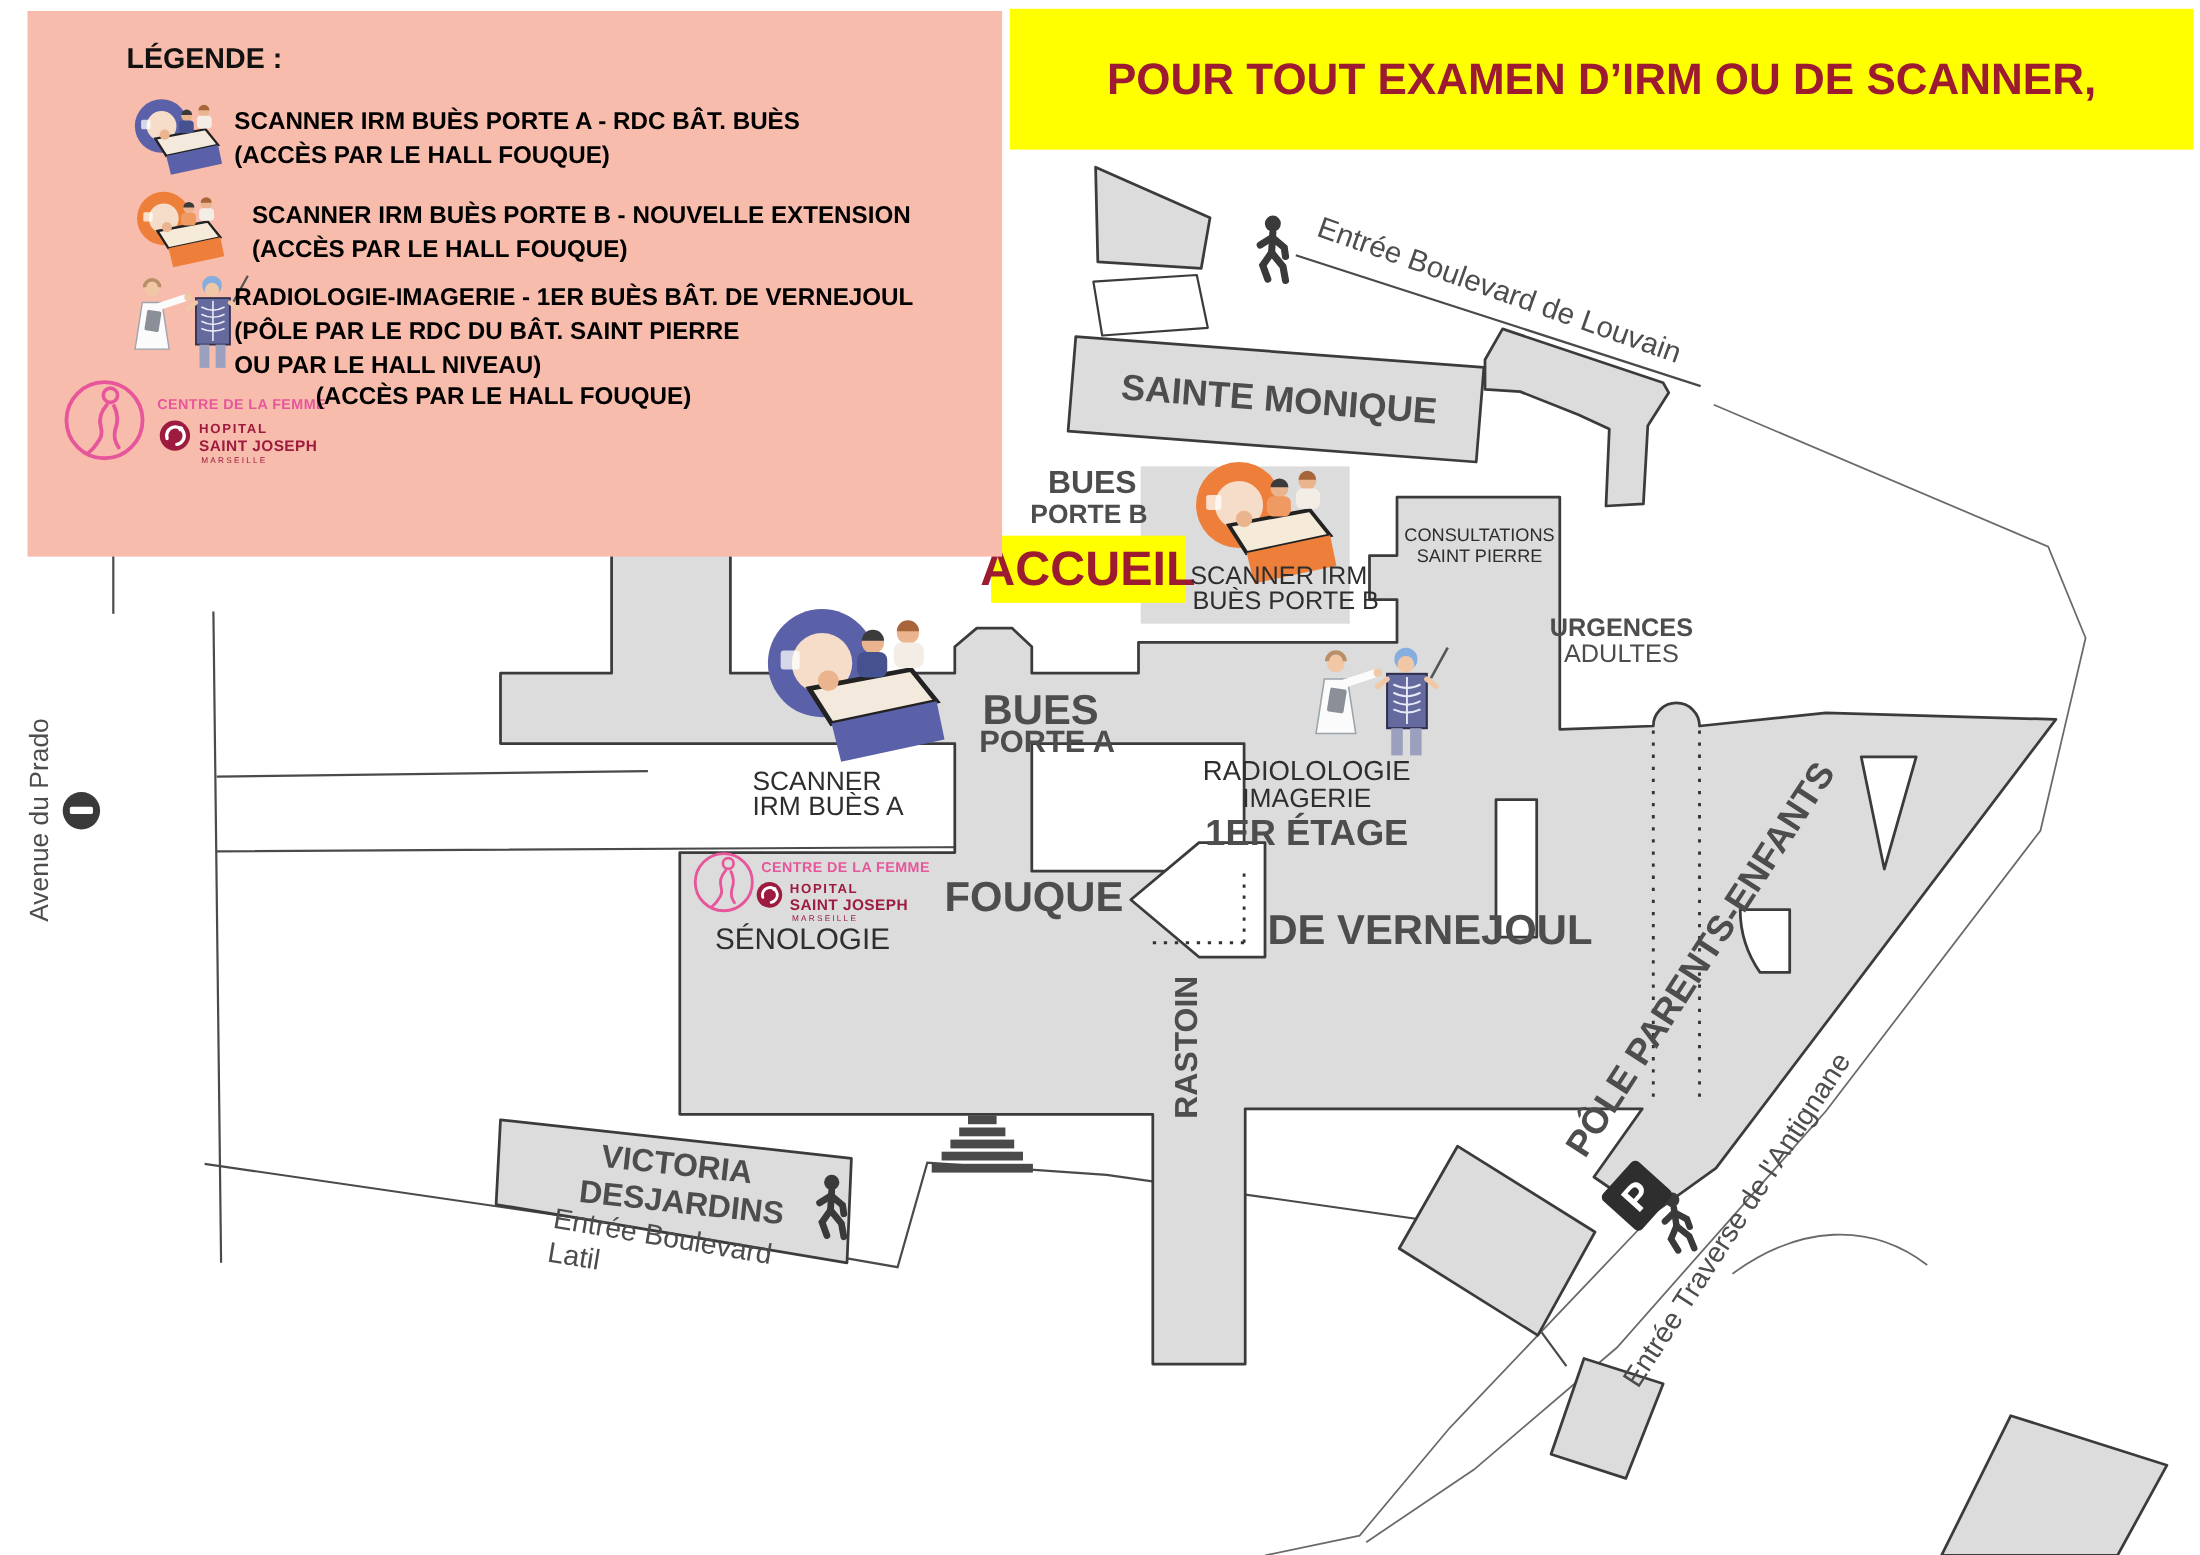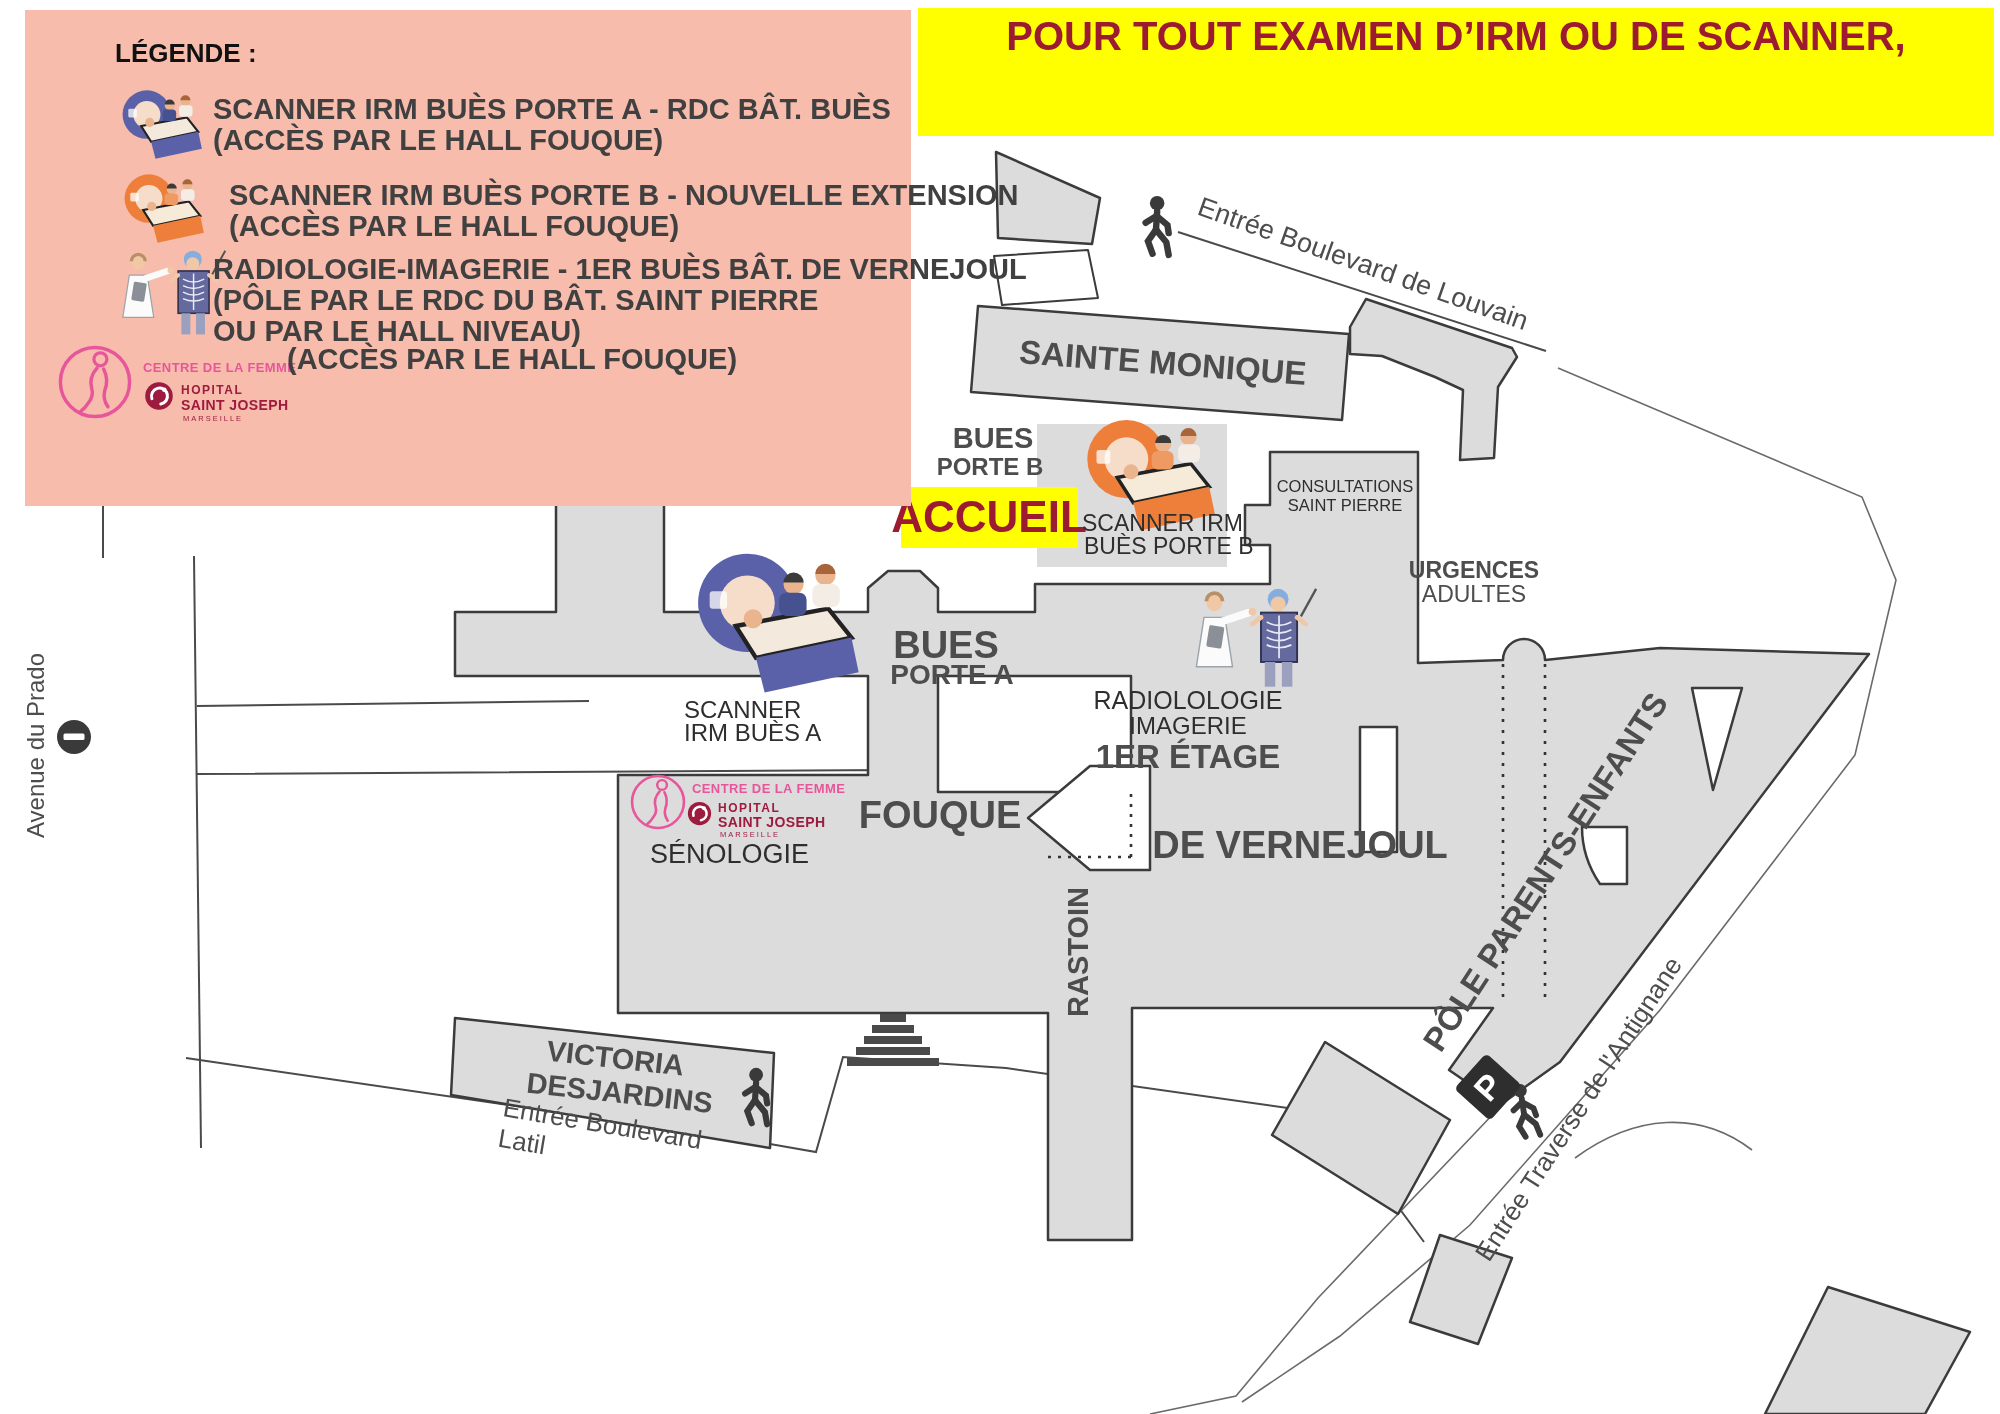--- a/index.html
+++ b/index.html
@@ -28,26 +28,26 @@
   .p-letter{font-size:34px;font-weight:700;fill:#ffffff;text-anchor:middle;}
   .pinktxt{font-size:13px;font-weight:700;fill:#e7569b;letter-spacing:.4px;}
   .hsj1{font-size:12px;font-weight:700;fill:#9d1b3f;letter-spacing:1.5px;}
   .hsj2{font-size:14px;font-weight:700;fill:#9d1b3f;letter-spacing:.4px;}
   .hsj3{font-size:7.5px;fill:#9d1b3f;letter-spacing:2px;}
 
   
   .legend{position:absolute;left:25px;top:10px;width:886px;height:496px;
           background:#f8bcac;}
   .legend-title{position:absolute;left:90px;top:28px;font-size:26px;font-weight:700;color:#111;}
-  .leg-text{position:absolute;font-size:29px;font-weight:700;line-height:31px;color:#404040;white-space:nowrap;}
+  .leg-text{position:absolute;font-size:22px;font-weight:700;line-height:31px;color:#000000;white-space:nowrap;}
   .leg-icon{position:absolute;}
 
   
   .banner{position:absolute;left:918px;top:8px;width:1076px;height:128px;background:#ffff00;
-          display:flex;flex-direction:column;align-items:center;}
+          display:flex;flex-direction:column;justify-content:center;align-items:center;}
   .banner div{font-size:40px;font-weight:700;color:#9c1b31;line-height:56px;white-space:nowrap;}
 </style>
 </head>
 <body>
 
 <div class="stage">
 
 <svg width="2000" height="1414" viewBox="0 0 2000 1414" style="position:absolute;left:0;top:0;">
   <defs>
     <symbol id="sym-scanner" viewBox="0 0 120 112">

